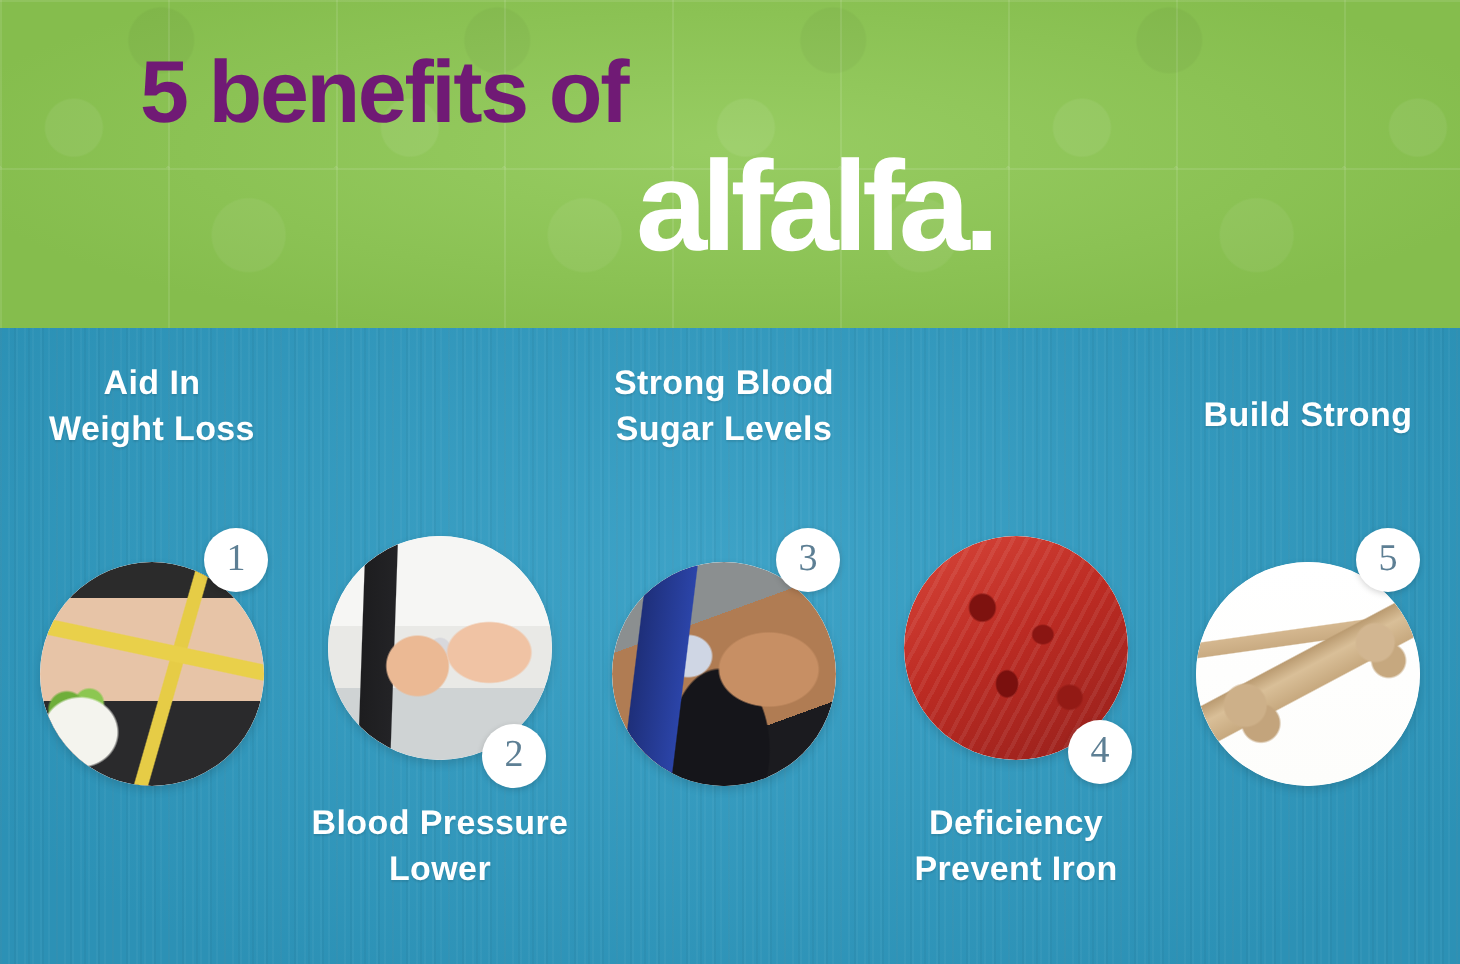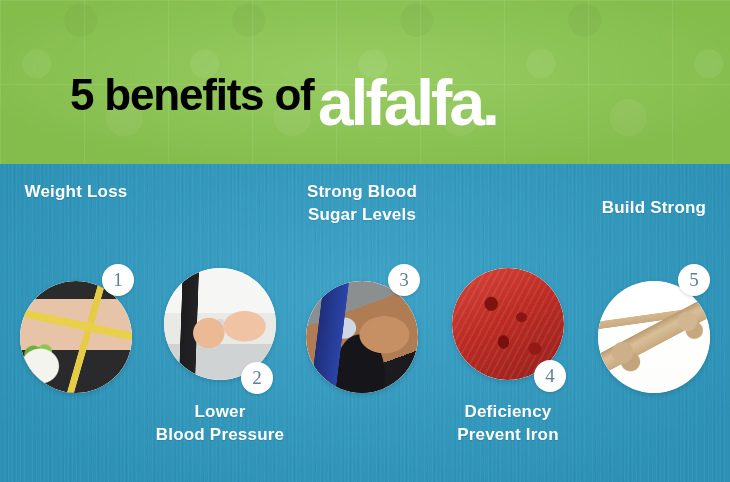--- a/index.html
+++ b/index.html
@@ -37,23 +37,22 @@
     pointer-events:none;
   }
   .headline{
     position:absolute;left:0;top:0;width:730px;height:164px;
     color:#ffffff;
   }
   .headline-line1{
     position:absolute;left:70px;top:24px;
     font-size:44px;line-height:46px;font-weight:bold;
     letter-spacing:-1.2px;
-    color:#000000;
+    color:#701a75;
     white-space:nowrap;
-    margin-top:48px;
   }
   .headline-line2{
     position:absolute;left:318px;top:58px;
     font-size:64px;line-height:90px;font-weight:bold;
     letter-spacing:-3px;
     color:#ffffff;
     white-space:nowrap;
   }
 
   
@@ -170,40 +169,41 @@
       <div class="headline-line1">5 benefits of</div>
       <div class="headline-line2">alfalfa.</div>
     </div>
   </div>
 
   <div class="body-panel">
     <div class="body-texture"></div>
 
     <div class="item" style="left:6px;top:16px;width:140px;">
       <div class="item-label" style="left:0;top:0;">
+        <div>Aid In</div>
         <div>Weight Loss</div>
       </div>
       <div class="photo" style="left:14px;top:101px;width:112px;height:112px;">
         <div class="photo-inner">
           <div class="art-weight"></div>
         </div>
       </div>
       <div class="badge" style="left:96px;top:84px;">1</div>
     </div>
 
     <div class="item" style="left:145px;top:104px;width:150px;">
       <div class="photo" style="left:19px;top:0;width:112px;height:112px;">
         <div class="photo-inner">
           <div class="art-bp"></div>
         </div>
       </div>
       <div class="badge" style="left:96px;top:94px;">2</div>
       <div class="item-label" style="left:0;top:132px;">
+        <div>Blood Pressure</div>
         <div>Lower</div>
-        <div>Blood Pressure</div>
       </div>
     </div>
 
     <div class="item" style="left:287px;top:16px;width:150px;">
       <div class="item-label" style="left:0;top:0;">
         <div>Strong Blood</div>
         <div>Sugar Levels</div>
       </div>
       <div class="photo" style="left:19px;top:101px;width:112px;height:112px;">
         <div class="photo-inner">

